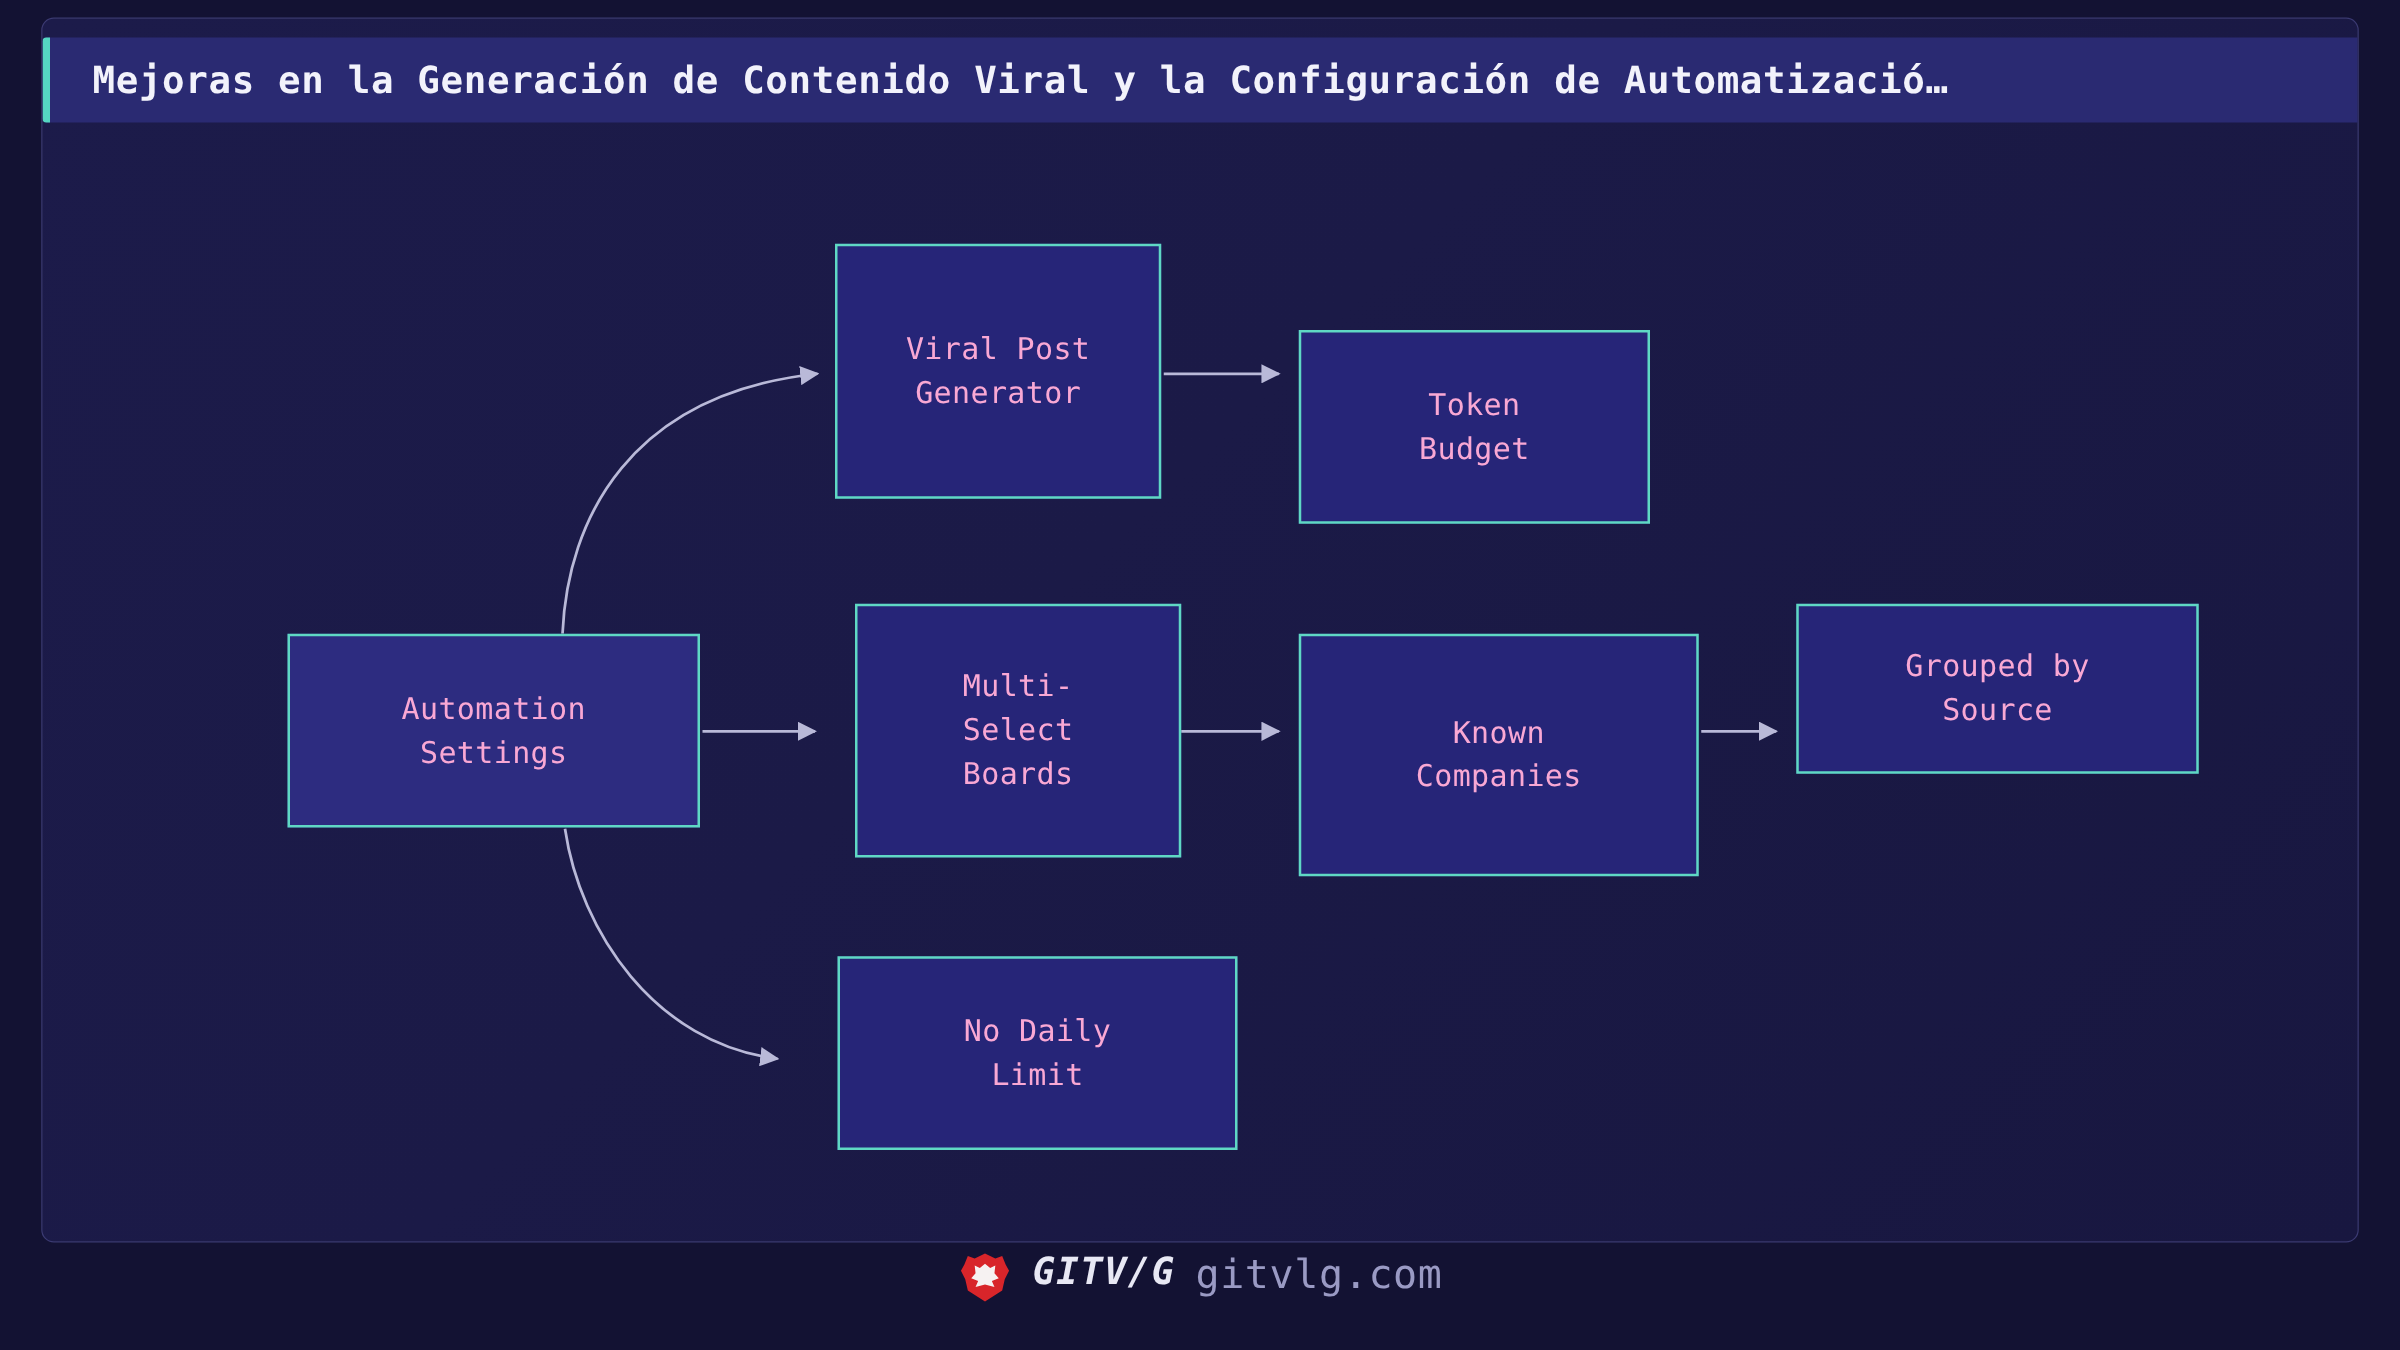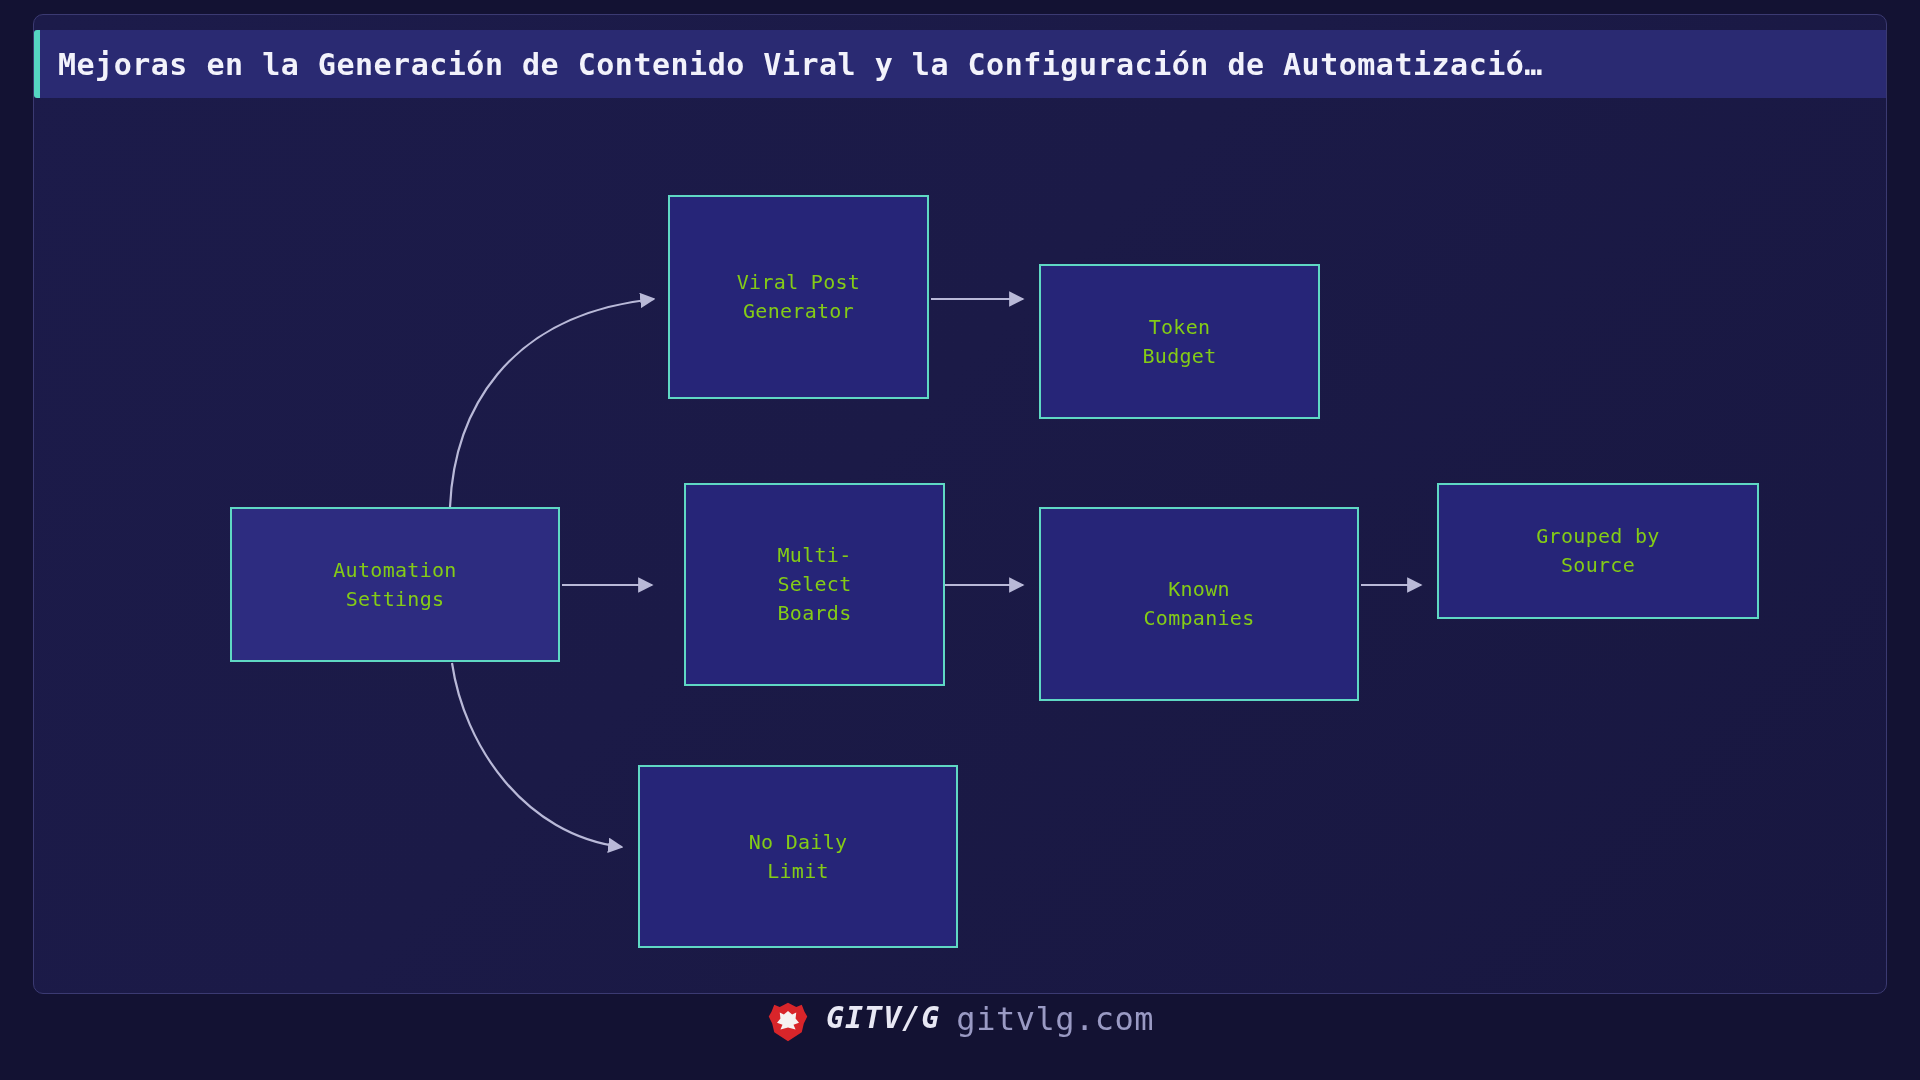--- a/index.html
+++ b/index.html
@@ -48,45 +48,45 @@
     background: #55d6c2;
     flex: 0 0 6px;
     border-radius: 3px 0 0 3px;
   }
   #title-text {
     color: #f2f2fb;
     font-size: 30px;
     font-weight: bold;
     letter-spacing: 0.5px;
     white-space: nowrap;
-    padding-left: 18px;
+    padding-left: 34px;
     overflow: hidden;
     text-overflow: clip;
     font-family: "DejaVu Sans Mono", "Liberation Mono", monospace;
   }
 
   
   #canvas {
     position: absolute;
     left: 0;
     top: 0;
     width: 1854px;
     height: 980px;
   }
 
   .node {
     position: absolute;
     border: 2px solid #5fd8c4;
     background: #262578;
-    color: #84cc16;
+    color: #f9a8d4;
     display: flex;
     align-items: center;
     justify-content: center;
     text-align: center;
-    font-size: 20px;
+    font-size: 24px;
     line-height: 1.45;
     font-family: "DejaVu Sans Mono", "Liberation Mono", monospace;
     letter-spacing: 0.3px;
     white-space: pre-line;
   }
   .node.root { background: #2d2c80; }
 
   #edges {
     position: absolute;
     left: 0; top: 0;
@@ -154,21 +154,21 @@
 Generator</div>
       <div class="node" style="left: 1005px; top: 205px; width: 281px; height: 155px; margin-top: 44px;">Token
 Budget</div>
       <div class="node" style="left: 634px; top: 468px; width: 261px; height: 203px; margin-left: 16px;">Multi-
 Select
 Boards</div>
       <div class="node" style="left: 1005px; top: 492px; width: 320px; height: 194px;">Known
 Companies</div>
       <div class="node" style="left: 1403px; top: 468px; width: 322px; height: 136px;">Grouped by
 Source</div>
-      <div class="node" style="left: 604px; top: 750px; width: 320px; height: 183px;">No Daily
+      <div class="node" style="left: 636px; top: 750px; width: 320px; height: 155px;">No Daily
 Limit</div>
     </div>
 
   <div id="titlebar">
     <div id="title-accent"></div>
     <div id="title-text">Mejoras en la Generación de Contenido Viral y la Configuración de Automatizació…</div>
   </div>
 </div>
 
 <div id="footer">

